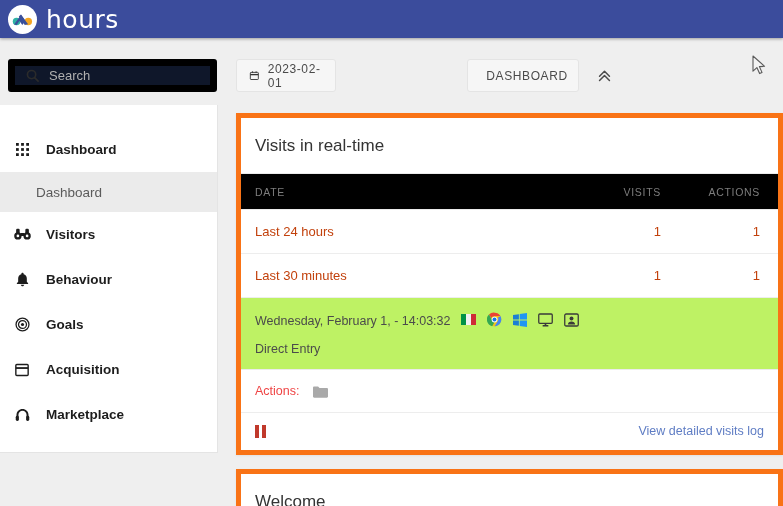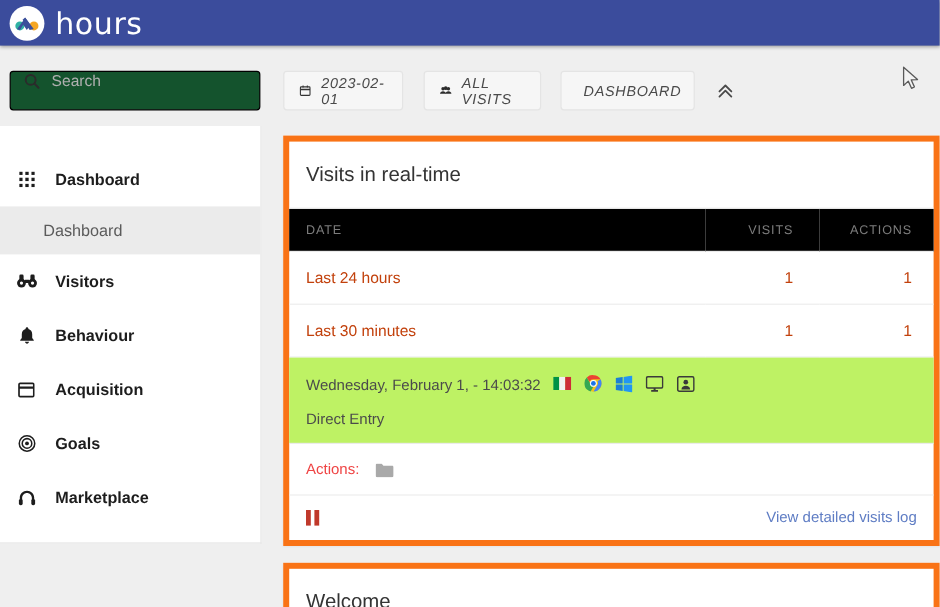--- a/index.html
+++ b/index.html
@@ -40,24 +40,24 @@
   
   .toolbar {
     position: absolute; left: 0; top: 38px;
     width: 783px; height: 67px;
     background: #efefef;
     z-index: 20;
   }
   .search-box {
     position: absolute; left: 8px; top: 21px;
     width: 209px; height: 33px;
-    background: #14532d;
-    border: 1px solid #000000;
+    background: #0f172a;
+    border: 7px solid #000000;
     border-radius: 3px;
-    display: flex; align-items: flex-start;
+    display: flex; align-items: center;
     padding: 0 10px;
   }
   .search-input {
     border: none; outline: none; background: transparent;
     font-family: "Liberation Sans", sans-serif;
     font-size: 13px; color: #9a9a9a;
     margin-left: 9px; width: 150px;
   }
   .search-input::placeholder { color: #b0b0b0; }
 
@@ -65,21 +65,20 @@
     position: absolute; top: 21px; height: 33px;
     background: #f6f6f6;
     border: 1px solid #e4e4e4;
     border-radius: 3px;
     display: flex; align-items: center; justify-content: center;
     gap: 8px;
     font-size: 12px;
     color: #4a4a4a;
     padding: 0 12px;
     cursor: pointer;
-    font-style: italic;
   }
   .tbtn-date  { left: 236px; width: 100px; }
   .tbtn-seg   { left: 353px; width: 98px;  }
   .tbtn-dash  { left: 467px; width: 112px; }
   .tbtn-label { letter-spacing: .6px; }
 
   .collapse-btn {
     position: absolute; left: 593px; top: 26px;
     width: 22px; height: 22px;
     display: flex; align-items: center; justify-content: center;
@@ -237,30 +236,20 @@
   <div class="tbtn tbtn-date">
     <svg width="13" height="13" viewBox="0 0 24 24" fill="none" stroke="#333" stroke-width="2">
       <rect x="3" y="5" width="18" height="16" rx="1.5"></rect>
       <line x1="3" y1="10" x2="21" y2="10" stroke-width="3"></line>
       <line x1="8" y1="2.5" x2="8" y2="6"></line>
       <line x1="16" y1="2.5" x2="16" y2="6"></line>
     </svg>
     <span class="tbtn-label">2023-02-01</span>
   </div>
 
-  <div class="tbtn tbtn-seg">
-    <svg width="14" height="13" viewBox="0 0 24 24" fill="#2b2b2b">
-      <circle cx="7" cy="8.5" r="3.1"></circle>
-      <circle cx="17" cy="8.5" r="3.1"></circle>
-      <circle cx="12" cy="7.5" r="3.4"></circle>
-      <path d="M1.5 18c0-3.1 2.6-4.8 5.5-4.8s5.5 1.7 5.5 4.8z"></path>
-      <path d="M11.5 18c0-3.1 2.6-4.8 5.5-4.8s5.5 1.7 5.5 4.8z"></path>
-    </svg>
-    <span class="tbtn-label">ALL VISITS</span>
-  </div>
 
   <div class="tbtn tbtn-dash">
     <svg width="9" height="9" viewBox="0 0 10 10">
       <path d="M1 3 L9 3 L5 8 Z" fill="#2b2b2b"></path>
     </svg>
     <span class="tbtn-label">DASHBOARD</span>
   </div>
 
   <div class="collapse-btn">
     <svg width="17" height="17" viewBox="0 0 24 24" fill="none" stroke="#4a4a4a" stroke-width="2.1" stroke-linecap="round" stroke-linejoin="round">
@@ -313,37 +302,37 @@
       <svg width="13" height="15" viewBox="0 0 18 20" fill="#1d1d1d">
         <path d="M9 0.5c-.9 0-1.6.7-1.6 1.6v.6C4.7 3.4 3 5.7 3 8.6V13l-1.8 2.3c-.3.4 0 1 .5 1h14.6c.5 0 .8-.6.5-1L15 13V8.6c0-2.9-1.7-5.2-4.4-5.9v-.6c0-.9-.7-1.6-1.6-1.6z"></path>
         <path d="M6.6 17.4c.3 1.3 1.3 2.1 2.4 2.1s2.1-.8 2.4-2.1z"></path>
       </svg>
     </span>
     <span class="txt">Behaviour</span>
   </div>
 
   <div class="nav-item">
     <span class="ico">
-      <svg width="14" height="14" viewBox="0 0 20 20" fill="none" stroke="#1d1d1d" stroke-width="2">
-        <rect x="1.2" y="2.2" width="17.6" height="15.6" rx="1.4"></rect>
-        <line x1="1.2" y1="7.2" x2="18.8" y2="7.2" stroke-width="2.6"></line>
-      </svg>
-    </span>
-    <span class="txt">Acquisition</span>
-  </div>
-
-  <div class="nav-item">
-    <span class="ico">
       <svg width="15" height="15" viewBox="0 0 20 20" fill="none" stroke="#1d1d1d">
         <circle cx="10" cy="10" r="8.6" stroke-width="1.7"></circle>
         <circle cx="10" cy="10" r="5.3" stroke-width="1.7"></circle>
         <circle cx="10" cy="10" r="2.1" fill="#1d1d1d" stroke="none"></circle>
       </svg>
     </span>
     <span class="txt">Goals</span>
+  </div>
+
+  <div class="nav-item">
+    <span class="ico">
+      <svg width="14" height="14" viewBox="0 0 20 20" fill="none" stroke="#1d1d1d" stroke-width="2">
+        <rect x="1.2" y="2.2" width="17.6" height="15.6" rx="1.4"></rect>
+        <line x1="1.2" y1="7.2" x2="18.8" y2="7.2" stroke-width="2.6"></line>
+      </svg>
+    </span>
+    <span class="txt">Acquisition</span>
   </div>
 
   <div class="nav-item">
     <span class="ico">
       <svg width="15" height="14" viewBox="0 0 20 18" fill="#1d1d1d">
         <path d="M10 1C5.6 1 2 4.5 2 8.8v2.4h2.6V8.8c0-3 2.4-5.4 5.4-5.4s5.4 2.4 5.4 5.4v2.4H18V8.8C18 4.5 14.4 1 10 1z"></path>
         <rect x="1" y="10" width="4.2" height="7" rx="1.9"></rect>
         <rect x="14.8" y="10" width="4.2" height="7" rx="1.9"></rect>
       </svg>
     </span>

